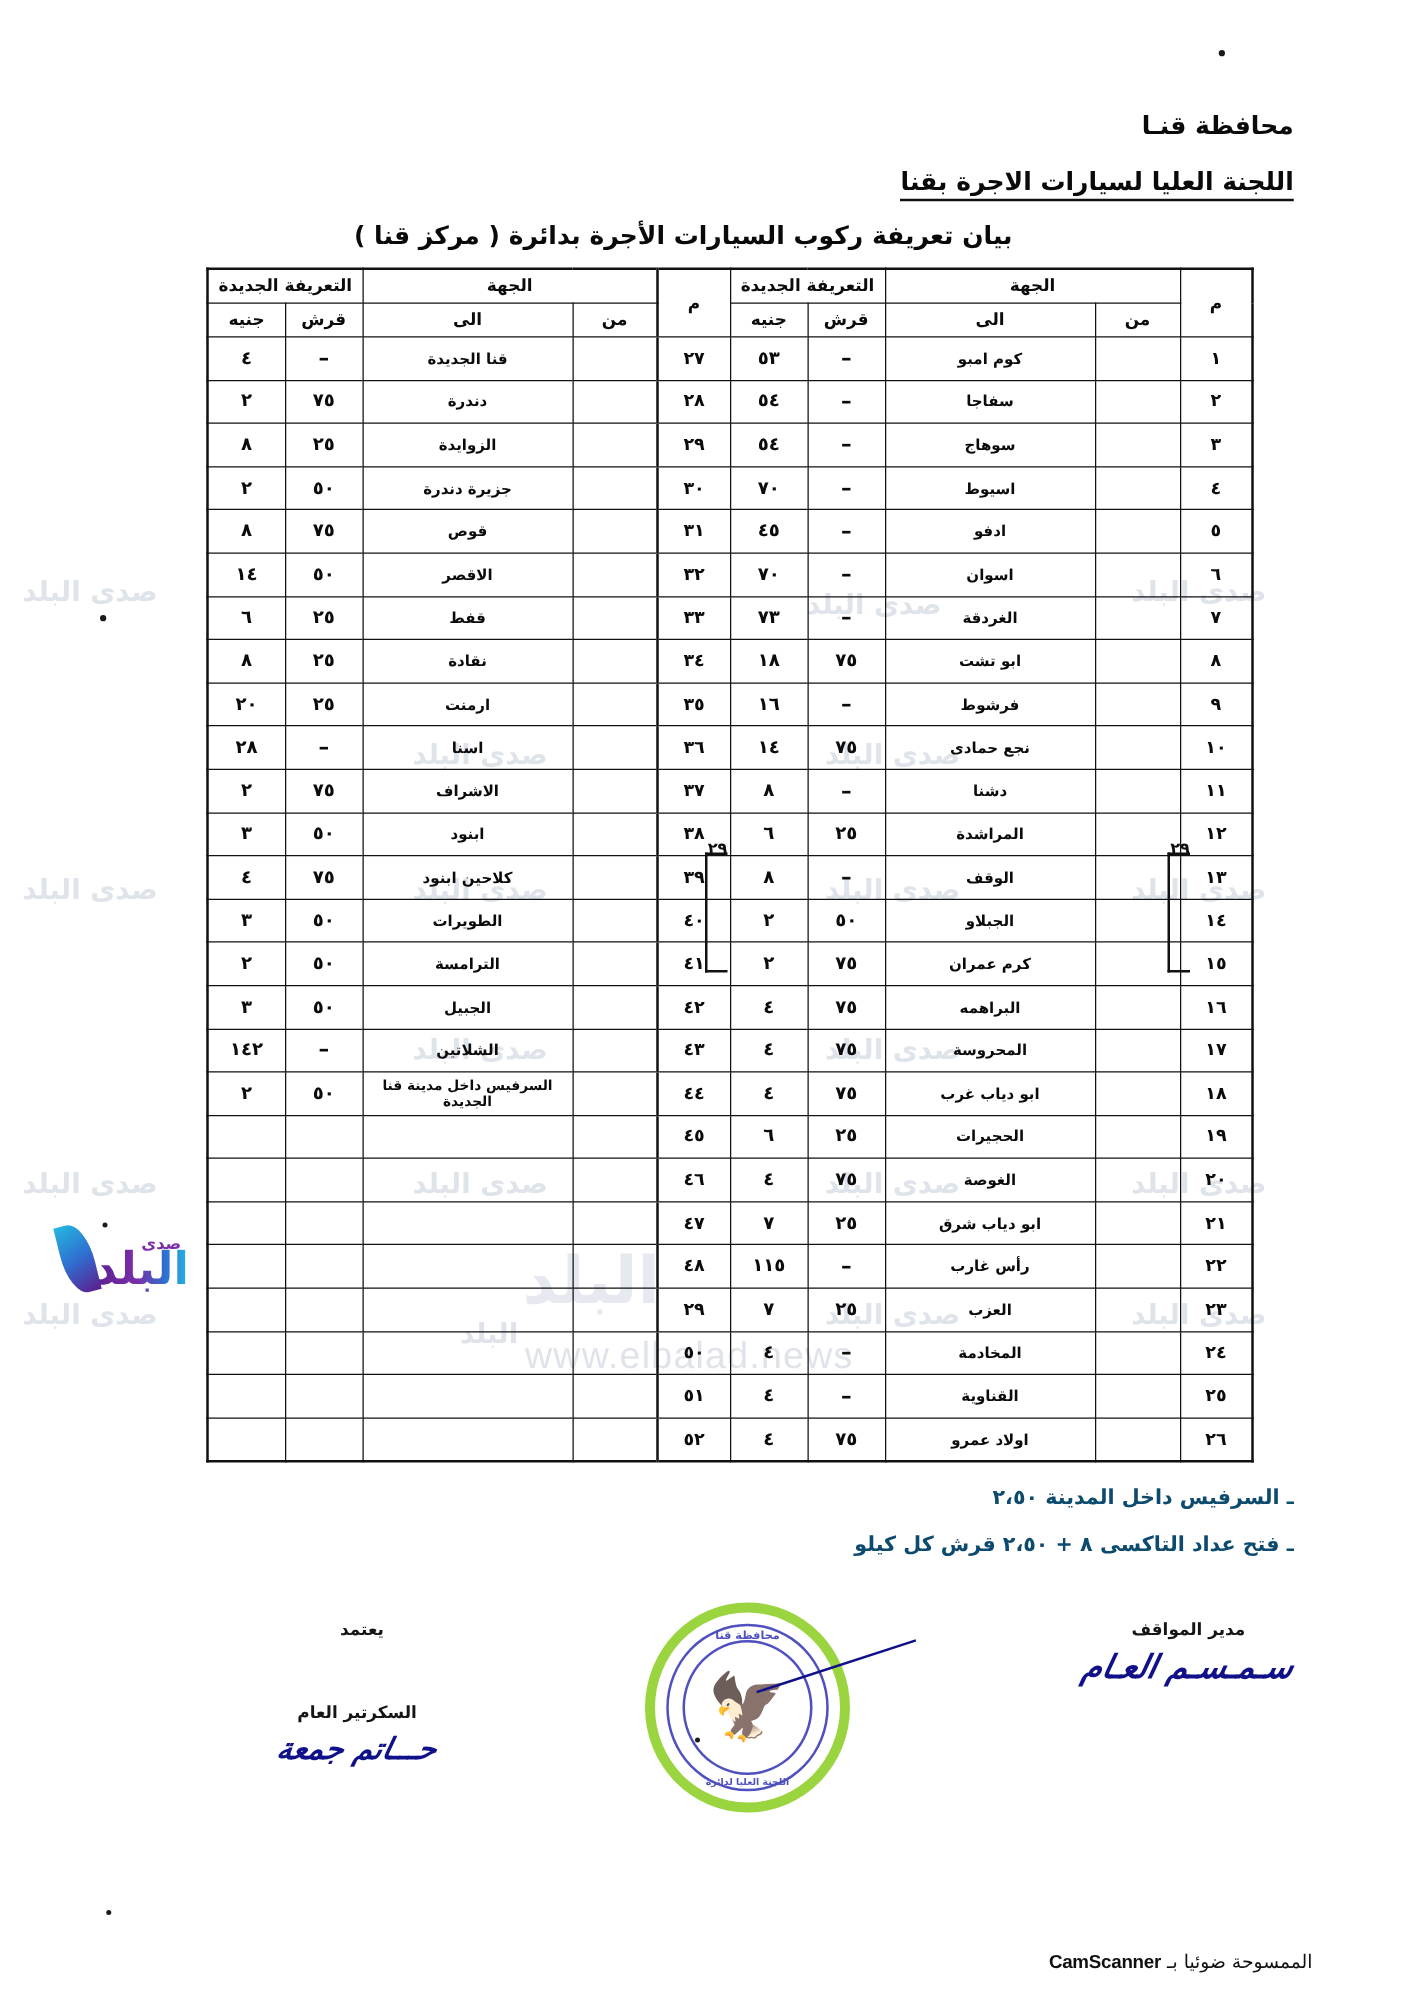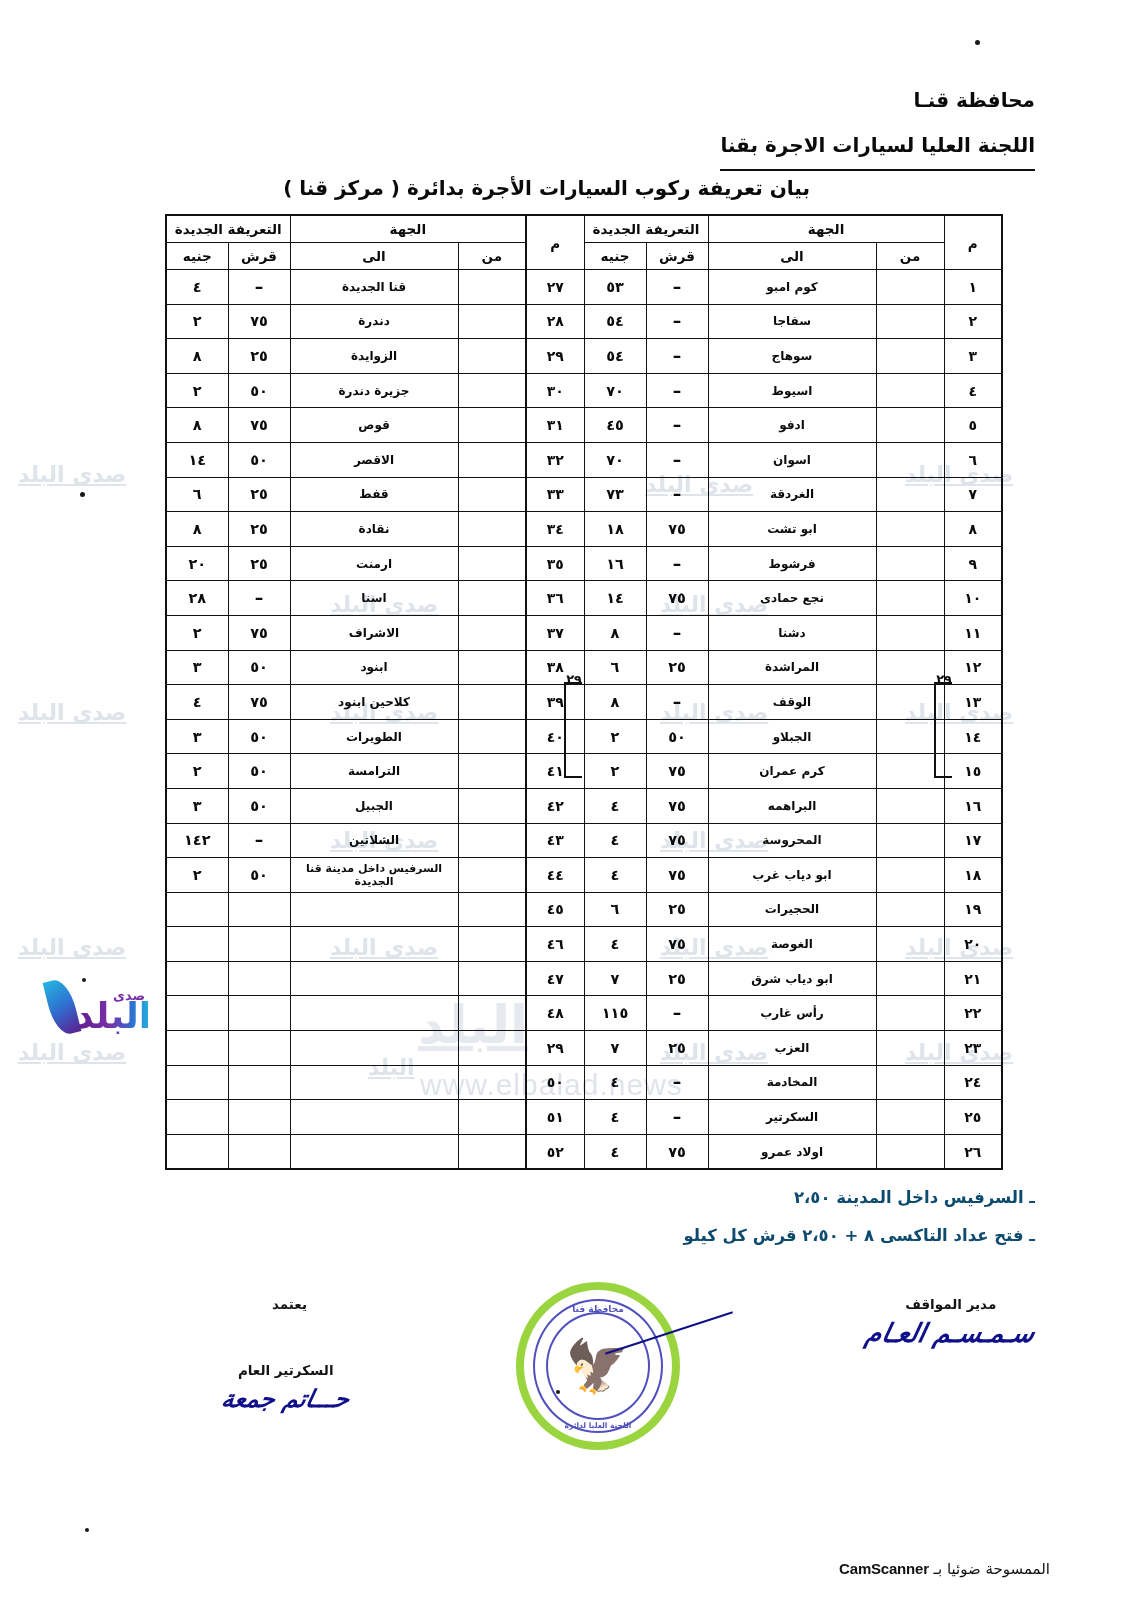--- a/index.html
+++ b/index.html
@@ -16,37 +16,36 @@
   
   .wm-layer{position:absolute;inset:0;z-index:0;pointer-events:none;}
   .wm{
     position:absolute;
     color:#dfe3ea;
     font-family:"DejaVu Sans", sans-serif;
     font-weight:bold;
     direction:rtl;
     white-space:nowrap;
     letter-spacing:1px;
-    text-decoration:underline;
   }
   .wm-sm{font-size:22px;}
   .wm-big{font-size:52px;color:#e6e9ef;}
   .wm-url{
     position:absolute;
     color:#e0e4ea;
     font-size:30px;
     font-family:"Liberation Sans", sans-serif;
     letter-spacing:1px;
     white-space:nowrap;
   }
 
   
   .hdr{position:absolute;z-index:3;direction:rtl;text-align:right;font-weight:bold;color:#0a0a0a;}
   .hdr-1{top:88px;right:95px;font-size:20px;letter-spacing:1px;text-align:center;}
-  .hdr-2{top:133px;right:95px;font-size:20px;border-bottom:2px solid #111;padding-bottom:12px;}
+  .hdr-2{top:133px;right:95px;font-size:20px;border-bottom:2px solid #111;padding-bottom:2px;}
   .hdr-3{top:176px;right:320px;font-size:20px;}
 
   
   .tbl-wrap{position:absolute;top:214px;left:165px;width:805px;z-index:3;}
   table{border-collapse:collapse;width:100%;direction:rtl;table-layout:fixed;}
   td,th{
     border:1.6px solid #111;
     text-align:center;
     vertical-align:middle;
     font-family:"DejaVu Sans", sans-serif;
@@ -523,21 +522,21 @@
             <td class="money">٤</td>
             <td class="num vsplit">٥٠</td>
             <td></td>
             <td class="dest"></td>
             <td class="money"></td>
             <td class="money"></td>
           </tr>
           <tr>
             <td class="num">٢٥</td>
             <td></td>
-            <td class="dest">السكرتير</td>
+            <td class="dest">القناوية</td>
             <td class="dash">–</td>
             <td class="money">٤</td>
             <td class="num vsplit">٥١</td>
             <td></td>
             <td class="dest"></td>
             <td class="money"></td>
             <td class="money"></td>
           </tr>
           <tr>
             <td class="num">٢٦</td>

